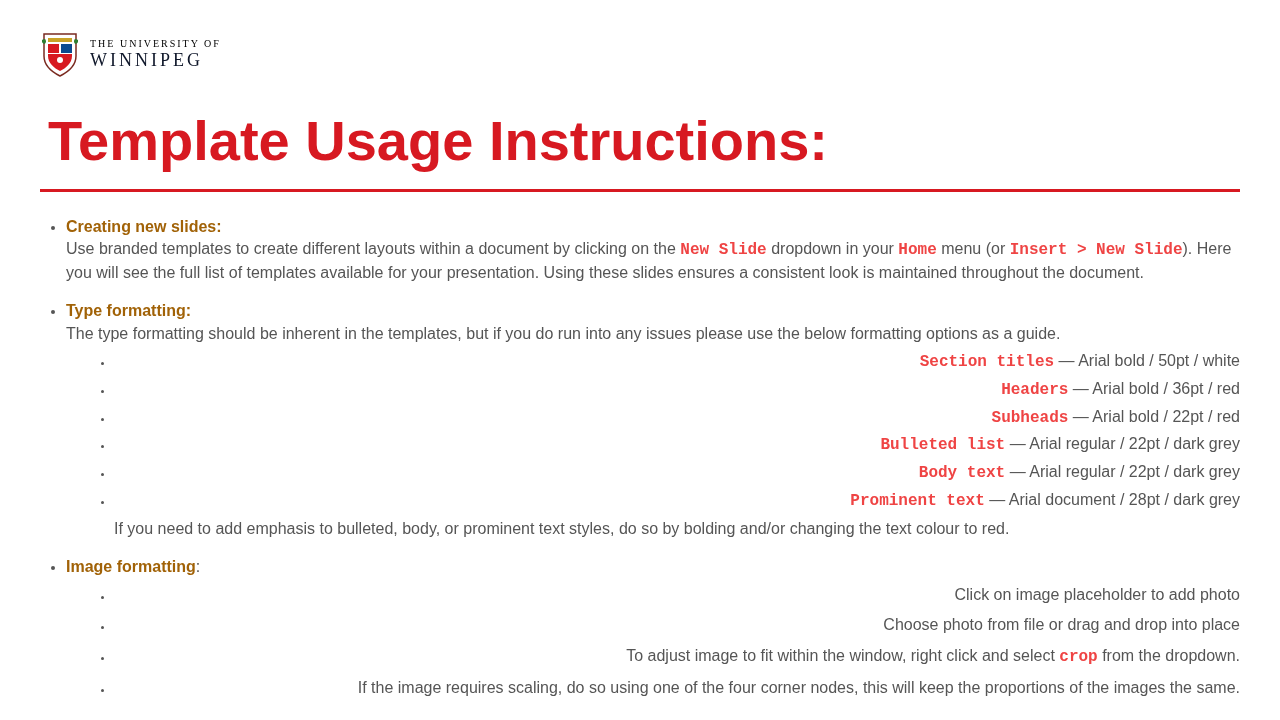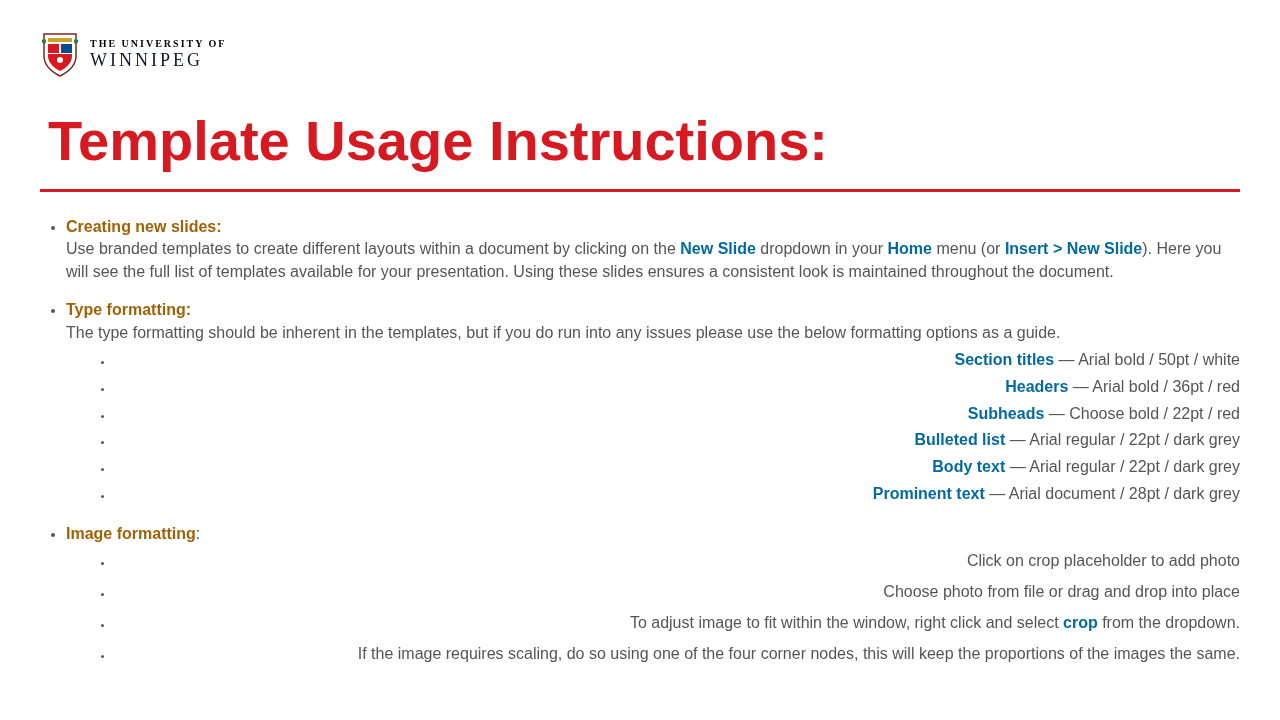--- a/index.html
+++ b/index.html
@@ -32,21 +32,21 @@
   }
   .logo-text {
     display: flex;
     flex-direction: column;
     line-height: 1;
   }
   .logo-text .line1 {
     font-size: 10px;
     letter-spacing: 2px;
     color: #000;
-    font-weight: 700;
+    font-weight: 400;
     margin-bottom: 2px;
     font-family: Georgia, 'Times New Roman', serif;
   }
   .logo-text .line2 {
     font-size: 18px;
     letter-spacing: 3px;
     color: #0f172a;
     font-weight: 400;
     font-family: Georgia, 'Times New Roman', serif;
   }
@@ -95,21 +95,22 @@
   .lead {
     font-weight: 700;
     color: #a16207;
   }
   .body {
     font-weight: 400;
     color: #555;
   }
   .inline-bold {
     font-weight: 700;
-    color: #0369a1;
+    color: #ef4444;
+    font-family: Liberation Mono, monospace;
   }
   .trailing-note {
     display: block;
     margin-top: 4px;
     margin-left: 0;
     color: #555;
     font-size: 16px;
   }
   ul.level2.spaced > li {
     margin-bottom: 6px;
@@ -150,31 +151,32 @@
         <span>Use branded templates to create different layouts within a document by clicking on the </span><span class="inline-bold">New Slide</span><span> dropdown in your </span><span class="inline-bold">Home</span><span> menu (or </span><span class="inline-bold">Insert &gt; New Slide</span><span>). Here you will see the full list of templates available for your presentation. Using these slides ensures a consistent look is maintained throughout the document.</span>
       </span>
     </li>
 
     <li>
       <span class="lead">Type formatting:</span><br>
       <span class="body">The type formatting should be inherent in the templates, but if you do run into any issues please use the below formatting options as a guide.</span>
       <ul class="level2">
         <li><span class="inline-bold">Section titles</span><span> — Arial bold / 50pt / white</span></li>
         <li><span class="inline-bold">Headers</span><span> — Arial bold / 36pt / red</span></li>
-        <li><span class="inline-bold">Subheads</span><span> — Choose bold / 22pt / red</span></li>
+        <li><span class="inline-bold">Subheads</span><span> — Arial bold / 22pt / red</span></li>
         <li><span class="inline-bold">Bulleted list</span><span> — Arial regular / 22pt / dark grey</span></li>
         <li><span class="inline-bold">Body text</span><span> — Arial regular / 22pt / dark grey</span></li>
         <li><span class="inline-bold">Prominent text</span><span> — Arial document / 28pt / dark grey</span></li>
       </ul>
+      <span class="trailing-note" style="margin-left:48px;">If you need to add emphasis to bulleted, body, or prominent text styles, do so by bolding and/or changing the text colour to red.</span>
     </li>
 
     <li>
       <span class="lead">Image formatting</span><span>:</span>
       <ul class="level2 spaced">
-        <li>Click on crop placeholder to add photo</li>
+        <li>Click on image placeholder to add photo</li>
         <li>Choose photo from file or drag and drop into place</li>
         <li>
           <span>To adjust image to fit within the window, right click and select </span><span class="inline-bold">crop</span><span> from the dropdown.</span><br>
         </li>
         <li>If the image requires scaling, do so using one of the four corner nodes, this will keep the proportions of the images the same.</li>
       </ul>
     </li>
 
   </ul>
 

